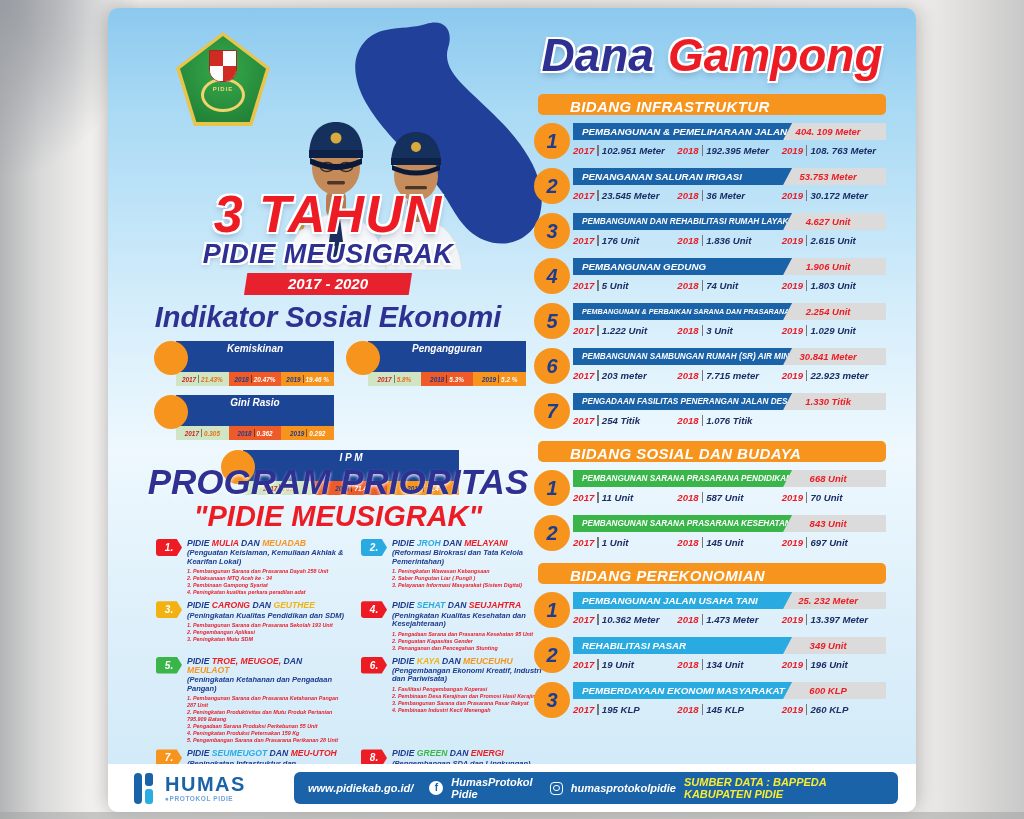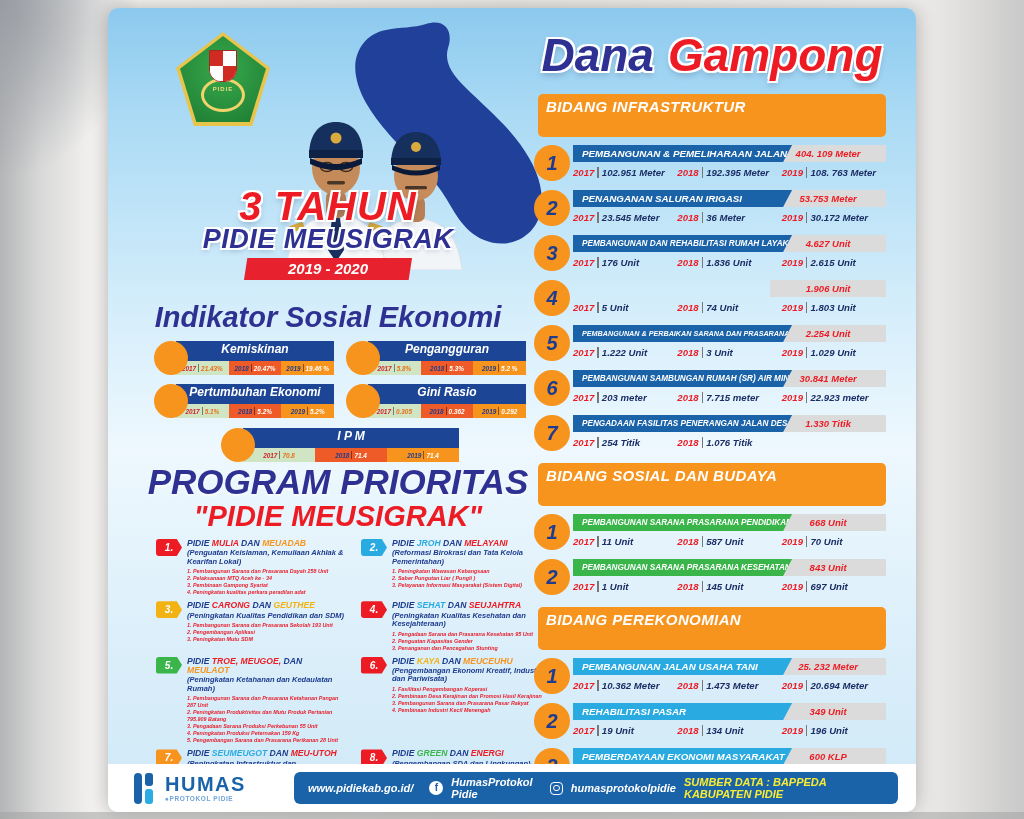--- a/index.html
+++ b/index.html
@@ -24,37 +24,37 @@
     display:grid; grid-template-columns:1fr 1fr; grid-template-rows:1fr 1fr; border:1.5px solid #9e2b20;
     border-radius:0 0 12px 12px; overflow:hidden; background:#fff; }
   .q1,.q4 { background:#cf2b23; } .q2,.q3 { background:#fdfdfd; }
   .logo-word { position:absolute; left:0; right:0; top:54px; text-align:center; font-size:6px; font-weight:bold;
     color:#f3d97c; letter-spacing:1px; }
 
   
   .hero { position:absolute; left:150px; top:10px; width:300px; height:252px; z-index:1; }
 
   .hero-titles { position:absolute; left:55px; top:176px; width:330px; text-align:center; z-index:4; }
-  .t3 { font-size:40px; font-weight:900; font-style:italic; color:#ed1c24; letter-spacing:1px;
+  .t3 { font-size:52px; font-weight:900; font-style:italic; color:#ed1c24; letter-spacing:1px;
     text-shadow:-2px -2px 0 #fff,2px -2px 0 #fff,-2px 2px 0 #fff,2px 2px 0 #fff,0 4px 6px rgba(40,60,100,.35); }
   .tpm { font-size:27px; font-weight:900; font-style:italic; color:#2e3192; margin-top:-5px; letter-spacing:.5px;
     text-shadow:-2px -2px 0 #fff,2px -2px 0 #fff,-2px 2px 0 #fff,2px 2px 0 #fff,0 3px 5px rgba(40,60,100,.3); }
   .tyears { display:inline-block; margin-top:3px; background:#e8212e; color:#fff; font-weight:700; font-style:italic;
     font-size:15px; padding:2px 44px 3px; clip-path:polygon(2% 0,100% 0,98% 100%,0 100%); }
 
   
   .ind-heading { position:absolute; left:35px; top:293px; width:370px; text-align:center; font-size:29px;
     font-weight:900; font-style:italic; color:#2e3192; z-index:2; }
   .ind-cards { position:absolute; left:46px; top:333px; width:372px; display:flex; flex-wrap:wrap;
     justify-content:space-between; z-index:2; }
   .ind-card { width:180px; margin-bottom:9px; position:relative; }
   .ind-card.ipm { width:238px; margin:1px auto 0; }
   .ind-circle { position:absolute; left:0; top:0; width:34px; height:34px; background:#f7941d; border-radius:50%; z-index:2; }
-  .ind-head { margin-left:22px; height:20px; line-height:16px; background:#1d4596; color:#fff; font-weight:700;
-    font-style:italic; font-size:12px; text-align:center; }
+  .ind-head { margin-left:22px; height:31px; line-height:16px; background:#1d4596; color:#fff; font-weight:700;
+    font-style:italic; font-size:10px; text-align:center; }
   .ind-vals { margin-left:22px; display:flex; height:14px; }
   .seg { flex:1; display:flex; align-items:center; justify-content:center; gap:2px; font-size:6.4px;
     font-weight:700; font-style:italic; white-space:nowrap; overflow:hidden; }
   .s1 { background:#cfe5c3; } .s2 { background:#ef5b28; } .s3 { background:#f7941d; }
   .seg .b { width:1px; height:8px; background:rgba(0,0,0,.45); }
   .s1 .y { color:#d01f26; } .s2 .y,.s3 .y { color:#1d3c8f; }
   .s1 .v { color:#e8701a; } .s2 .v,.s3 .v { color:#fff; }
 
   
   .prog-h1 { position:absolute; left:25px; top:454px; width:410px; text-align:center; font-size:35px; font-weight:900;
@@ -69,22 +69,22 @@
   .prog-title { font-size:8.6px; font-weight:900; font-style:italic; line-height:1.1; }
   .prog-sub { font-size:7.5px; font-weight:700; font-style:italic; color:#1d3c8f; line-height:1.12; margin-top:1px; }
   .prog-bullets { margin-top:2px; font-size:5.4px; font-style:italic; font-weight:700; color:#e8212e; line-height:1.3; }
 
   
   .right-col { position:absolute; left:430px; top:20px; width:348px; z-index:2; }
   .dg-title { text-align:center; font-size:46px; font-weight:900; font-style:italic; margin-bottom:12px;
     text-shadow:-2px -2px 0 #fff,2px -2px 0 #fff,-2px 2px 0 #fff,2px 2px 0 #fff,0 4px 6px rgba(40,60,100,.3); }
   .dg1 { color:#2e3192; margin-right:14px; } .dg2 { color:#ed1c24; }
   .bidang { margin-bottom:11px; }
-  .section-header { height:43px; line-height:25px; background:#f7941d; border-radius:5px; color:#fff; font-weight:900;
-    font-style:italic; font-size:15px; padding-left:8px; letter-spacing:.4px; margin-bottom:4px; }
+  .section-header { height:21px; line-height:25px; background:#f7941d; border-radius:5px; color:#fff; font-weight:900;
+    font-style:italic; font-size:15px; padding-left:32px; letter-spacing:.4px; margin-bottom:4px; }
   .sec-row { position:relative; margin-top:8px; padding-left:28px; height:37px; }
   .row-circle { position:absolute; left:-4px; top:0; width:36px; height:36px; border-radius:50%; background:#f7941d;
     color:#1d3c8f; font-size:20px; font-weight:900; font-style:italic; text-align:center; line-height:36px; z-index:2; }
   .row-main { margin-left:7px; }
   .row-head { position:relative; height:17px; }
   .row-total { position:absolute; right:0; top:0; width:37%; height:100%; background:#dbdbdb; color:#ed1c24;
     font-size:9.5px; font-weight:700; font-style:italic; text-align:center; line-height:17px; }
   .row-bar { position:absolute; left:0; top:0; width:70%; height:100%; color:#fff; font-weight:900; font-style:italic;
     line-height:17px; padding-left:9px; clip-path:polygon(0 0,100% 0,calc(100% - 9px) 100%,0 100%);
     white-space:nowrap; overflow:hidden; z-index:1; }
@@ -159,21 +159,21 @@
         <path d="M52,140 Q78,152 104,140 L104,146 Q78,158 52,146 Z" fill="#0a1a38"></path>
         <circle cx="78" cy="120" r="5.5" fill="#d9aa3e"></circle>
         <rect x="31" y="206" width="15" height="7" rx="2" fill="#d9aa3e" transform="rotate(-18 38 209)"></rect>
         <rect x="110" y="206" width="15" height="7" rx="2" fill="#d9aa3e" transform="rotate(18 117 209)"></rect>
       </g>
     </svg>
 
     <div class="hero-titles">
       <div class="t3">3 TAHUN</div>
       <div class="tpm">PIDIE MEUSIGRAK</div>
-      <div><span class="tyears">2019 - 2020</span></div>
+      <div><span class="tyears">2017 - 2020</span></div>
     </div>
 
     <div class="ind-heading">Indikator Sosial Ekonomi</div>
     <div class="ind-cards">
   <div class="ind-card">
     <div class="ind-circle"></div>
     <div class="ind-head">Kemiskinan</div>
     <div class="ind-vals">
             <div class="seg s1">
               <span class="y">2017</span>
@@ -203,41 +203,20 @@
             </div>
             <div class="seg s2">
               <span class="y">2018</span>
               <span class="b"></span>
               <span class="v">5.3%</span>
             </div>
             <div class="seg s3">
               <span class="y">2019</span>
               <span class="b"></span>
               <span class="v">5.2 %</span>
-            </div>
-          </div>
-  </div>
-  <div class="ind-card">
-    <div class="ind-circle"></div>
-    <div class="ind-head">Pertumbuhan Ekonomi</div>
-    <div class="ind-vals">
-            <div class="seg s1">
-              <span class="y">2017</span>
-              <span class="b"></span>
-              <span class="v">5.1%</span>
-            </div>
-            <div class="seg s2">
-              <span class="y">2018</span>
-              <span class="b"></span>
-              <span class="v">5.2%</span>
-            </div>
-            <div class="seg s3">
-              <span class="y">2019</span>
-              <span class="b"></span>
-              <span class="v">5.2%</span>
             </div>
           </div>
   </div>
   <div class="ind-card">
     <div class="ind-circle"></div>
     <div class="ind-head">Gini Rasio</div>
     <div class="ind-vals">
             <div class="seg s1">
               <span class="y">2017</span>
               <span class="b"></span>
@@ -327,21 +306,21 @@
               <div>1. Pengadaan Sarana dan Prasarana Kesehatan 95 Unit</div>
               <div>2. Penguatan Kapasitas Gender</div>
               <div>3. Penanganan dan Pencegahan Stunting</div>
             </div>
     </div>
   </div>
   <div class="prog-item">
     <div class="prog-badge" style="background:#39b54a">5.</div>
     <div class="prog-body">
       <div class="prog-title"><span style="color:#1d3c8f">PIDIE </span><span style="color:#ed1c24">TROE, MEUGOE,</span><span style="color:#1d3c8f"> DAN </span><span style="color:#f7941d">MEULAOT</span></div>
-      <div class="prog-sub">(Peningkatan Ketahanan dan Kedaulatan Rumah)</div>
+      <div class="prog-sub">(Peningkatan Ketahanan dan Pengadaan Pangan)</div>
       <div class="prog-bullets">
               <div>1. Pembangunan Sarana dan Prasarana Ketahanan Pangan 287 Unit</div>
               <div>2. Peningkatan Produktivitas dan Mutu Produk Pertanian 795.909 Batang</div>
               <div>3. Pengadaan Sarana Produksi Perkebunan 55 Unit</div>
               <div>4. Peningkatan Produksi Peternakan 159 Kg</div>
               <div>5. Pengembangan Sarana dan Prasarana Perikanan 28 Unit</div>
             </div>
     </div>
   </div>
   <div class="prog-item">
@@ -467,20 +446,21 @@
                     <span class="yv">2.615 Unit</span>
                   </div>
                 </div>
         </div>
       </div>
             <div class="sec-row">
         <div class="row-circle">4</div>
         <div class="row-main">
           <div class="row-head">
             <div class="row-total">1.906 Unit</div>
+            <div class="row-bar" style="background:#1b63a8;font-size:9.8px">PEMBANGUNAN GEDUNG</div>
           </div>
           <div class="row-years">
                   <div class="ygroup">
                     <span class="yy">2017</span>
                     <span class="ysep"></span>
                     <span class="yv">5 Unit</span>
                   </div>
                   <div class="ygroup">
                     <span class="yy">2018</span>
                     <span class="ysep"></span>
@@ -639,21 +619,21 @@
                     <span class="yv">10.362 Meter</span>
                   </div>
                   <div class="ygroup">
                     <span class="yy">2018</span>
                     <span class="ysep"></span>
                     <span class="yv">1.473 Meter</span>
                   </div>
                   <div class="ygroup">
                     <span class="yy">2019</span>
                     <span class="ysep"></span>
-                    <span class="yv">20.694 Meter</span>
+                    <span class="yv">13.397 Meter</span>
                   </div>
                 </div>
         </div>
       </div>
             <div class="sec-row">
         <div class="row-circle">2</div>
         <div class="row-main">
           <div class="row-head">
             <div class="row-total">349 Unit</div>
             <div class="row-bar" style="background:#29abe2;font-size:9.8px">REHABILITASI  PASAR</div>

